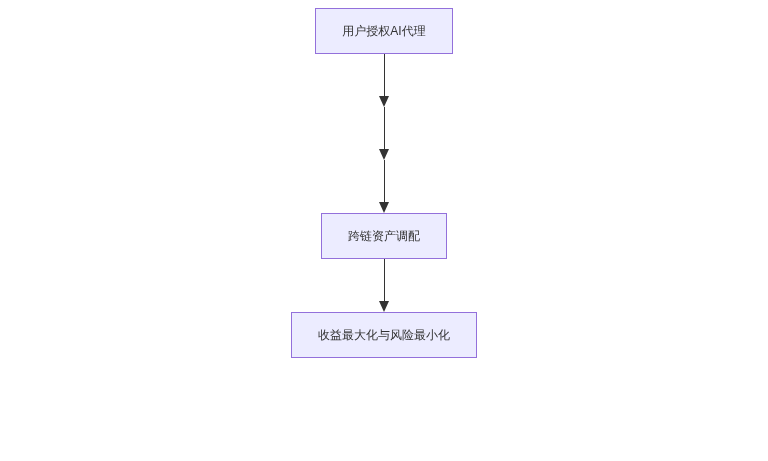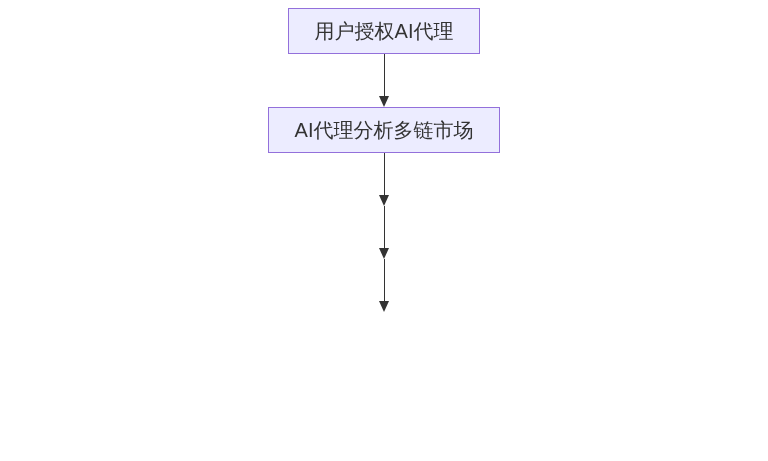--- a/index.html
+++ b/index.html
@@ -29,21 +29,21 @@
     box-sizing: border-box;
     height: 46px;
     padding: 0 26px;
     background: #ECECFF;
     border: 1px solid #9370DB;
     display: flex;
     align-items: center;
     justify-content: center;
   }
   .node-label {
-    font-size: 20px;
+    font-size: 12px;
     color: #333333;
     white-space: nowrap;
     line-height: 1;
     text-align: center;
   }
   .connector {
     height: 53px;
     display: flex;
     flex-direction: column;
     align-items: center;
@@ -69,36 +69,39 @@
 
     <div class="node">
       <span class="node-label">用户授权AI代理</span>
     </div>
 
     <div class="connector">
       <div class="line"></div>
       <div class="head"></div>
     </div>
 
-    <div class="node">
-      <span class="node-label">AI代理分析多链市场</span>
-    </div>
 
     <div class="connector">
       <div class="line"></div>
       <div class="head"></div>
     </div>
 
 
     <div class="connector">
       <div class="line"></div>
       <div class="head"></div>
     </div>
 
+    <div class="node">
+      <span class="node-label">跨链资产调配</span>
+    </div>
 
     <div class="connector">
       <div class="line"></div>
       <div class="head"></div>
     </div>
 
+    <div class="node">
+      <span class="node-label">收益最大化与风险最小化</span>
+    </div>
 
   </div>
 </div>
 
 </body></html>

